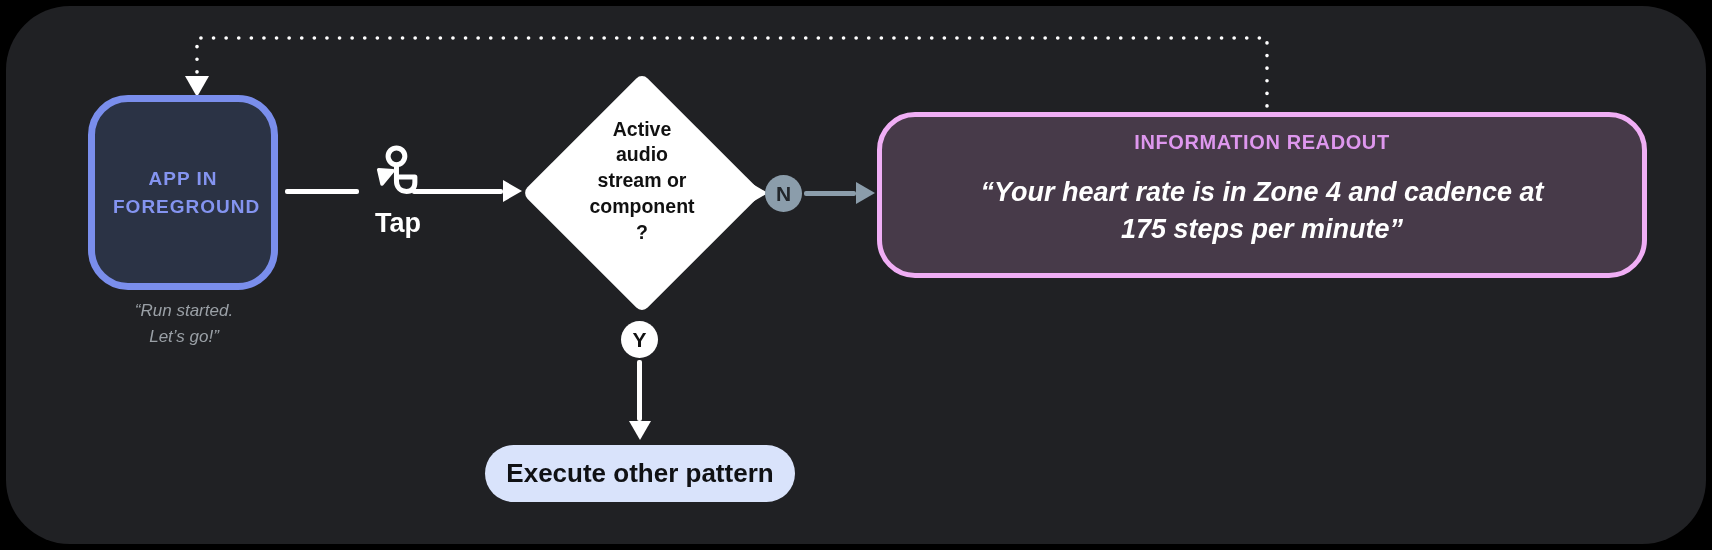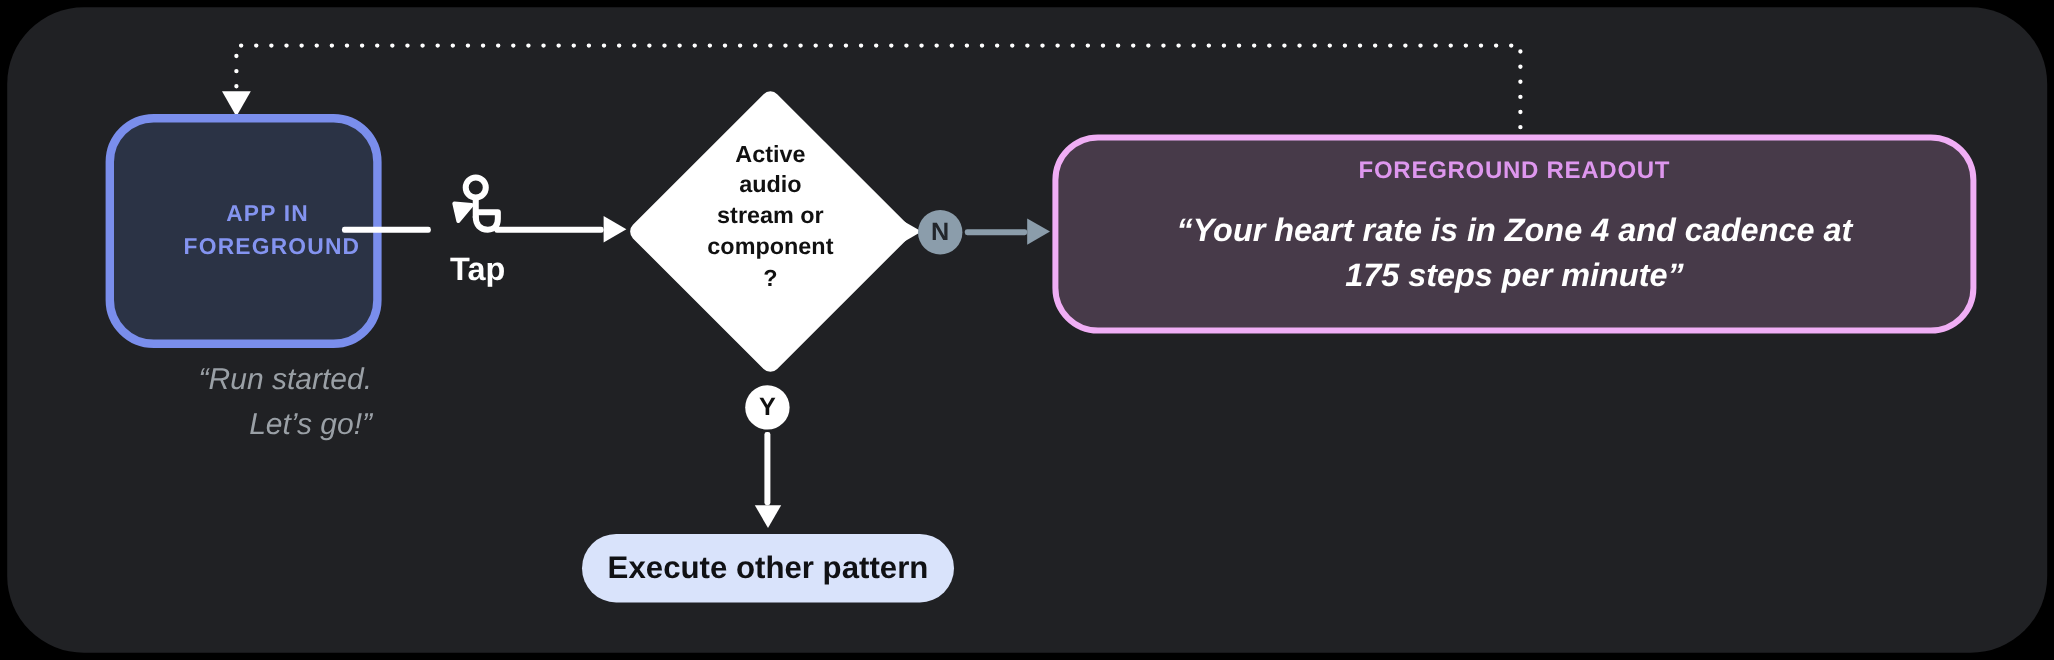--- a/index.html
+++ b/index.html
@@ -12,25 +12,25 @@
   html,body{margin:0;padding:0;background:var(--page-bg);}
   .stage{position:relative;width:1712px;height:550px;background:var(--page-bg);
          font-family:"Liberation Sans","DejaVu Sans",sans-serif;overflow:hidden;}
   .panel{position:absolute;inset:6px;background:var(--panel-bg);border-radius:64px;}
   .abs{position:absolute;}
   .ws{white-space:pre-line;}
 
   
   .app-box{left:88px;top:95px;width:176px;height:181px;background:var(--blue-fill);
            border:7px solid var(--blue-border);border-radius:40px;
-           display:flex;align-items:center;justify-content:center;padding-left:40px;}
+           display:flex;align-items:center;justify-content:center;}
   .app-box .label{color:var(--blue-text);font-weight:bold;font-size:19px;line-height:1.45;
                   letter-spacing:1px;text-align:center;width:140px;}
-  .caption{left:58px;top:298px;width:252px;text-align:right;color:var(--gray-text);
-           font-style:italic;font-size:25px;line-height:1.5;}
+  .caption{left:58px;top:298px;width:252px;text-align:center;color:var(--gray-text);
+           font-style:italic;font-size:17px;line-height:1.5;}
 
   
   .hline{height:5px;background:var(--white);border-radius:2px;}
   .vline{width:5px;background:var(--white);border-radius:2px;}
   .arrow-right{width:0;height:0;border-top:11px solid transparent;border-bottom:11px solid transparent;
                border-left:19px solid var(--white);}
   .arrow-down{width:0;height:0;border-left:11px solid transparent;border-right:11px solid transparent;
               border-top:19px solid var(--white);}
   .arrow-right.gray{border-left-color:var(--badge-gray);}
   .gray-line{height:5px;background:var(--badge-gray);border-radius:2px;}
@@ -102,21 +102,21 @@
 stream or
 component
 ?</div>
 
   <div class="abs arrow-right" style="left:749px;top:182px;"></div>
   <div class="abs badge n">N</div>
   <div class="abs gray-line" style="left:804px;top:191px;width:52px;"></div>
   <div class="abs arrow-right gray" style="left:856px;top:182px;"></div>
 
   <div class="abs readout">
-    <div class="title">FOREGROUND READOUT</div>
+    <div class="title">INFORMATION READOUT</div>
     <div class="quote ws">“Your heart rate is in Zone 4 and cadence at
 175 steps per minute”</div>
   </div>
 
   <div class="abs badge y">Y</div>
   <div class="abs vline" style="left:637px;top:360px;height:61px;"></div>
   <div class="abs arrow-down" style="left:629px;top:421px;"></div>
 
   <div class="abs pill">Execute other pattern</div>
 </div>

